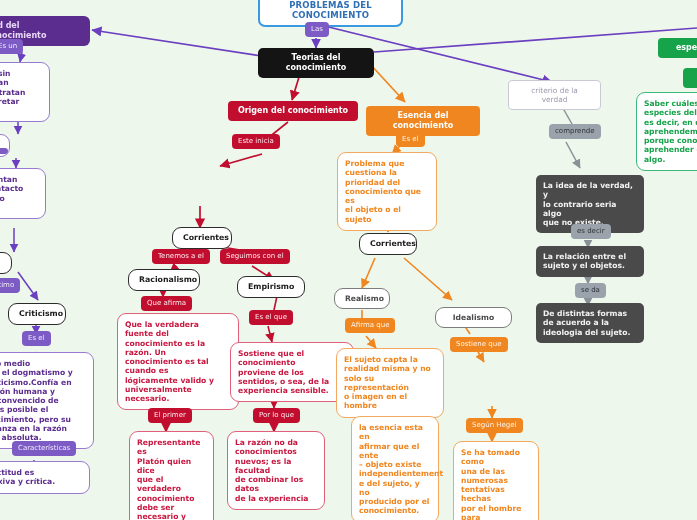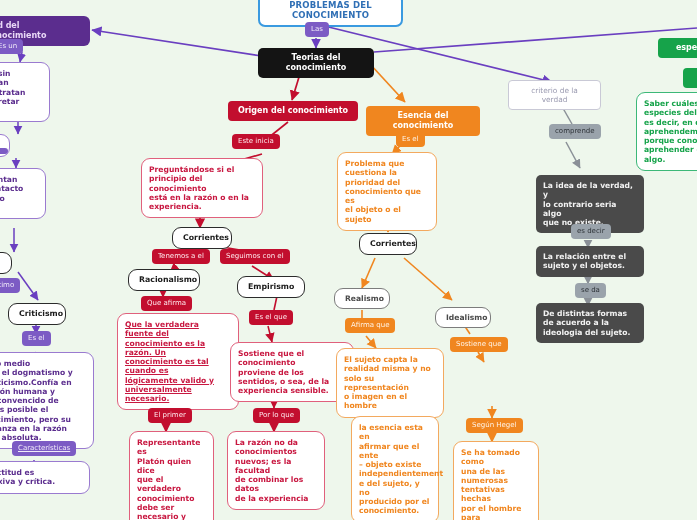--- a/index.html
+++ b/index.html
@@ -169,45 +169,41 @@
   <div class="node note-purple" style="left:-32px;top:352px;width:126px;">Punto medio
 entre el dogmatismo y
 el criticismo.Confía en
 la razón humana y
 está convencido de
 que es posible el
 conocimiento, pero su
 confianza en la razón
 no es absoluta.</div>
 
-  <div class="node lbl-purple" style="left:12px;top:441px;text-decoration:underline;">Características</div>
+  <div class="node lbl-purple" style="left:12px;top:441px;">Características</div>
 
   <div class="node note-purple" style="left:-30px;top:461px;width:120px;">Su actitud es
 reflexiva y crítica.</div>
 
   <div class="node n-crimson" style="left:228px;top:101px;width:130px;">Origen del conocimiento</div>
 
   <div class="node lbl-crimson" style="left:232px;top:134px;">Este inicia</div>
 
-  <div class="node note-crimson" style="left:141px;top:158px;width:122px;">Preguntándose si el
-principio del conocimiento
-está en la razón o en la
-experiencia.</div>
 
   <div class="node n-chip" style="left:172px;top:227px;width:60px;">Corrientes</div>
 
   <div class="node lbl-crimson" style="left:152px;top:249px;">Tenemos a el</div>
 
   <div class="node lbl-crimson" style="left:220px;top:249px;">Seguimos con el</div>
 
   <div class="node n-chip" style="left:128px;top:269px;width:72px;">Racionalismo</div>
 
   <div class="node lbl-crimson" style="left:141px;top:296px;">Que afirma</div>
 
-  <div class="node note-crimson" style="left:117px;top:313px;width:122px;text-decoration:underline;">Que la verdadera
+  <div class="node note-crimson" style="left:117px;top:313px;width:122px;">Que la verdadera
 fuente del
 conocimiento es la
 razón. Un
 conocimiento es tal
 cuando es
 lógicamente valido y
 universalmente
 necesario.</div>
 
   <div class="node lbl-crimson" style="left:148px;top:408px;">El primer</div>
@@ -263,21 +259,21 @@
 o imagen en el hombre</div>
 
   <div class="node note-orange" style="left:351px;top:416px;width:88px;">la esencia esta en
 afirmar que el ente
 – objeto existe
 independientement
 e del sujeto, y no
 producido por el
 conocimiento.</div>
 
-  <div class="node n-chip-gray" style="left:435px;top:307px;width:56px;">Idealismo</div>
+  <div class="node n-chip-gray" style="left:435px;top:307px;width:77px;">Idealismo</div>
 
   <div class="node lbl-orange" style="left:450px;top:337px;">Sostiene que</div>
 
 
   <div class="node lbl-orange" style="left:466px;top:418px;">Según Hegel</div>
 
   <div class="node note-orange" style="left:453px;top:441px;width:86px;">Se ha tomado como
 una de las
 numerosas
 tentativas hechas

